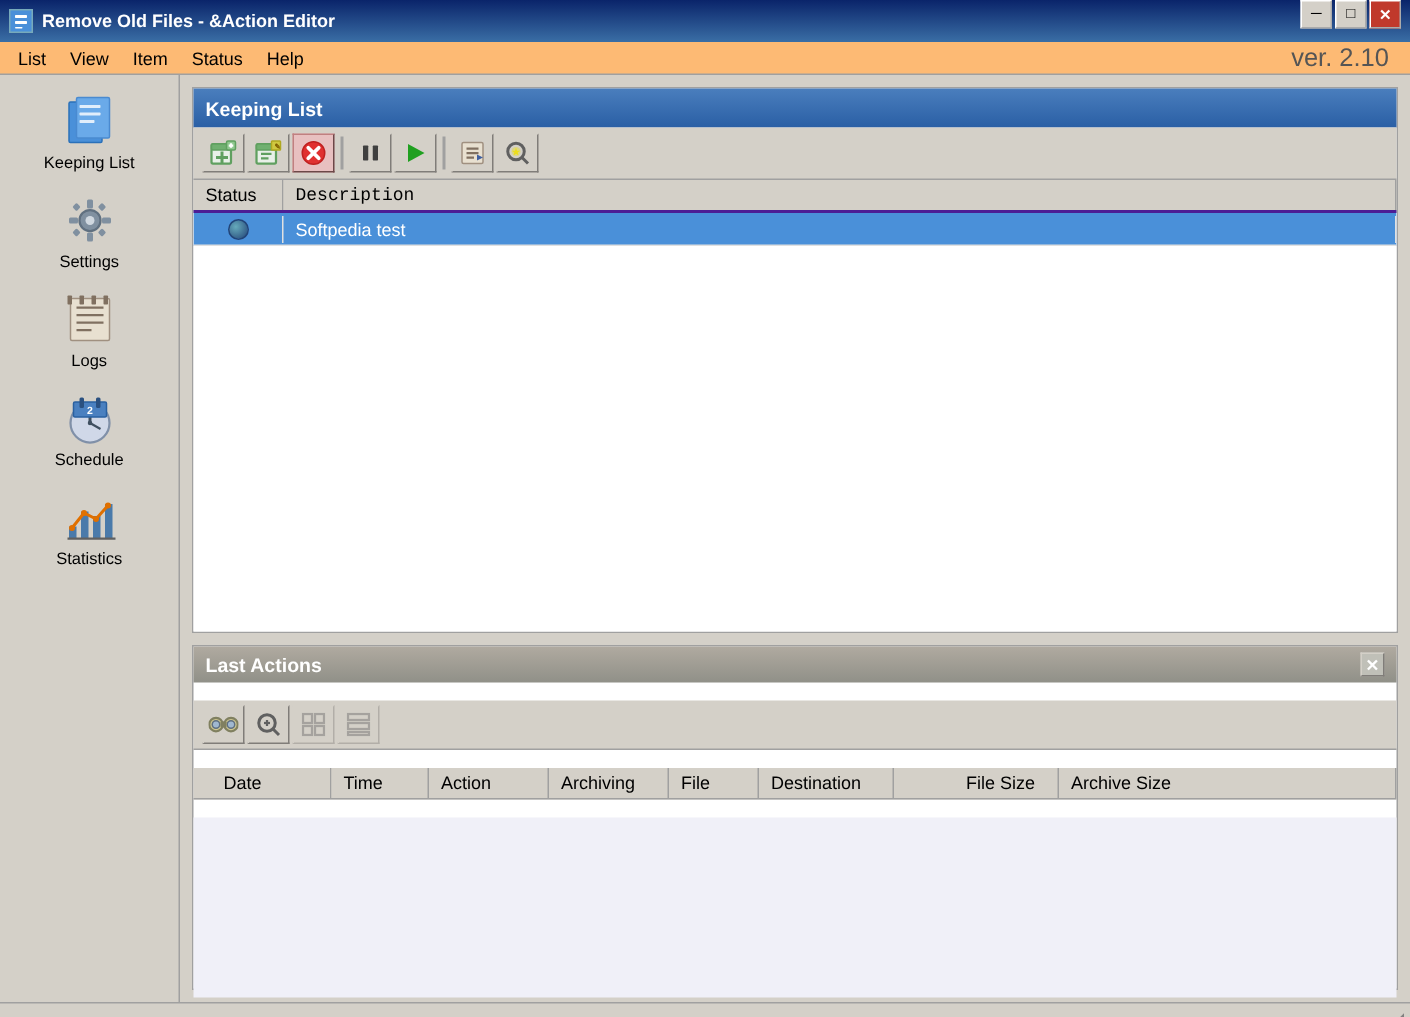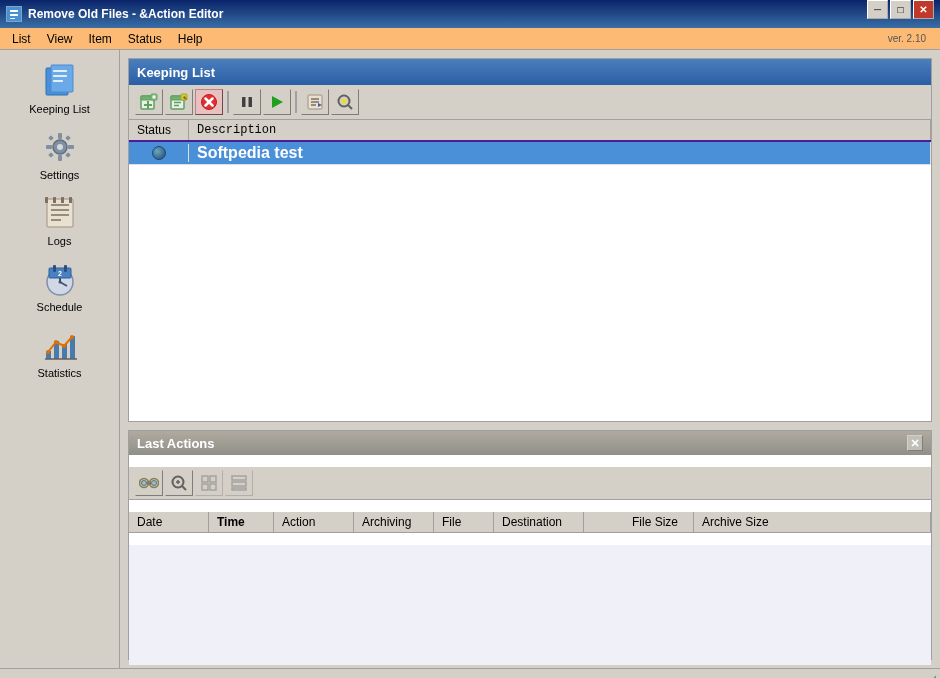--- a/index.html
+++ b/index.html
@@ -74,21 +74,21 @@
     .menu-items {
       display: flex;
     }
     .menu-item {
       padding: 2px 8px;
       cursor: pointer;
       font-size: 12px;
       color: #000;
     }
     .menu-version {
-      font-size: 10px;
+      font-size: 17px;
       color: #555;
       padding-right: 10px;
     }
 
     
     .main-container {
       display: flex;
       width: 940px;
       height: 618px;
     }
@@ -216,25 +216,24 @@
       align-items: center;
       border-bottom: 1px solid #e0e0e0;
       min-height: 22px;
     }
     .table-row.selected {
       background: #4a90d9;
       color: white;
     }
     .table-cell {
       padding: 2px 8px;
-      font-size: 16px;
+      font-size: 12px;
       border-right: 1px solid #e0e0e0;
       white-space: nowrap;
       overflow: hidden;
-      font-weight: bold;
     }
 
     .status-circle {
       width: 14px;
       height: 14px;
       border-radius: 50%;
       background: radial-gradient(circle at 35% 35%, #6ab, #247);
       border: 1px solid #247;
       margin: 0 auto;
     }
@@ -551,22 +550,22 @@
         <div class="tb-btn disabled" title="Grid 2">
           <svg width="16" height="16" viewBox="0 0 16 16">
             <rect x="1" y="1" width="14" height="4" fill="none" stroke="#606060" stroke-width="1.5"></rect>
             <rect x="1" y="7" width="14" height="4" fill="none" stroke="#606060" stroke-width="1.5"></rect>
             <rect x="1" y="13" width="14" height="2" fill="none" stroke="#606060" stroke-width="1.5"></rect>
           </svg>
         </div>
       </div>
 
       <div class="actions-table-header">
-        <div class="col-header" style="width:80px;">Date</div>
-        <div class="col-header" style="width:65px;font-weight:bold;">Time</div>
+        <div class="col-header" style="width:80px;margin-left:12px;">Date</div>
+        <div class="col-header" style="width:65px;">Time</div>
         <div class="col-header" style="width:80px;">Action</div>
         <div class="col-header" style="width:80px;">Archiving</div>
         <div class="col-header" style="width:60px;">File</div>
         <div class="col-header" style="width:90px;">Destination</div>
         <div class="col-header" style="width:70px;margin-left:40px;">File Size</div>
         <div class="col-header" style="flex:1;">Archive Size</div>
       </div>
 
       <div class="actions-table-body">
         

